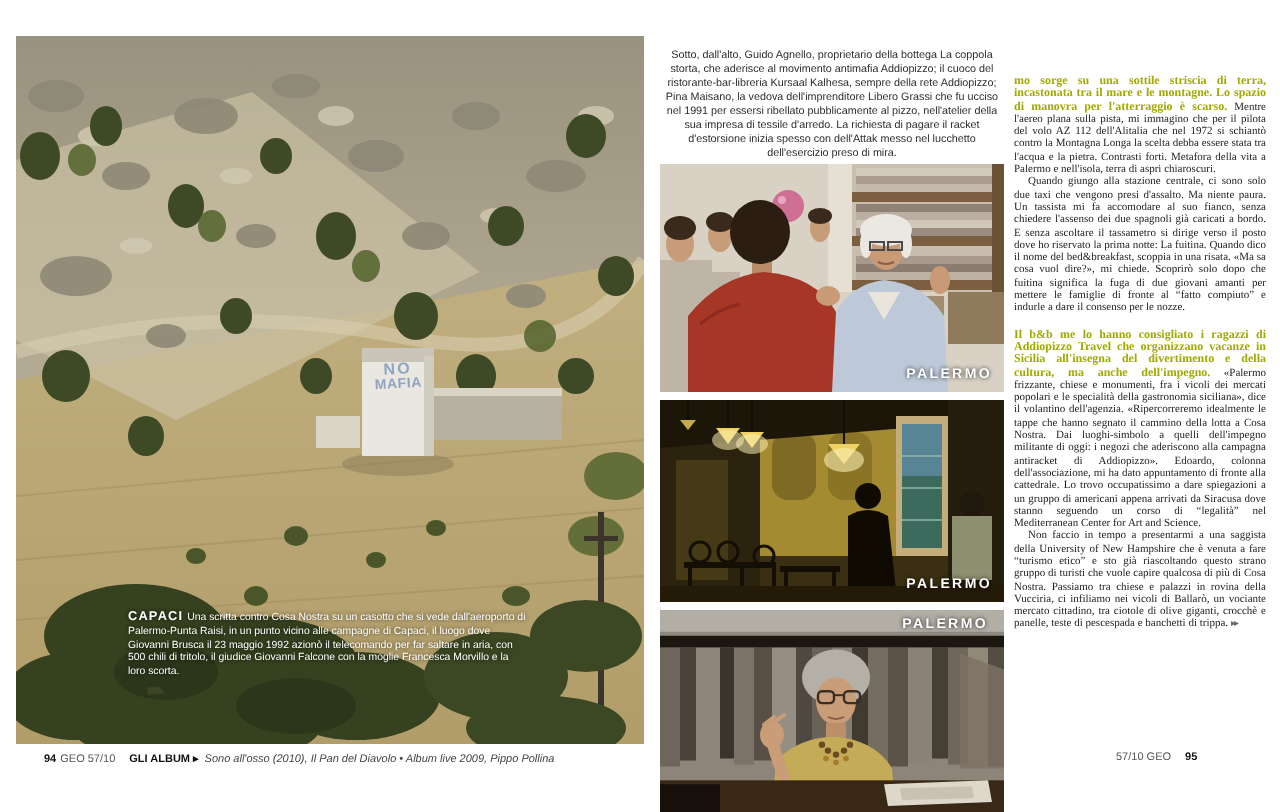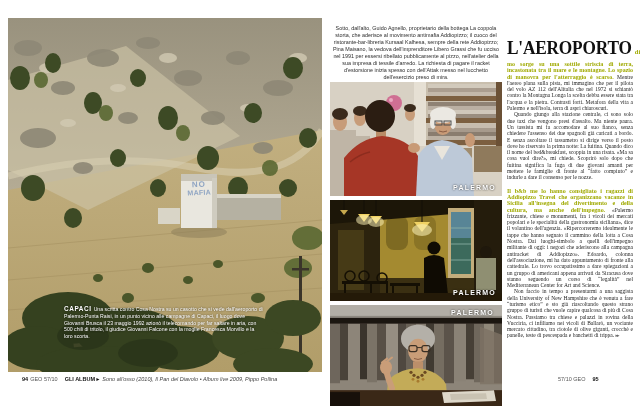--- a/index.html
+++ b/index.html
@@ -370,24 +370,20 @@
 
       <rect x="0" y="86" width="172" height="16" fill="#3a2817"></rect>
       <polygon points="112,88 164,86 166,97 114,99" fill="#ded8ca"></polygon>
       <polygon points="120,90 156,89 157,95 121,96" fill="#c9c2b2"></polygon>
       <rect x="0" y="88" width="30" height="14" fill="#17100a"></rect>
     </svg>
     <span class="palermo tr">PALERMO</span>
   </div>
 
   <div class="right-col">
-    <div class="headline-row">
-      <span class="headline">L'AEROPORTO</span>
-      <span class="headline-suffix">di Paler-</span>
-    </div>
     <p class="body-par">
       <span class="green-strong">mo sorge su una sottile striscia di terra, incastonata tra il mare e le montagne. Lo spazio di manovra per l'atterraggio è scarso.</span><span> Mentre l'aereo plana sulla pista, mi immagino che per il pilota del volo AZ 112 dell'Alitalia che nel 1972 si schiantò contro la Montagna Longa la scelta debba essere stata tra l'acqua e la pietra. Contrasti forti. Metafora della vita a Palermo e nell'isola, terra di aspri chiaroscuri.</span>
     </p>
     <p class="body-par indent">Quando giungo alla stazione centrale, ci sono solo due taxi che vengono presi d'assalto. Ma niente paura. Un tassista mi fa accomodare al suo fianco, senza chiedere l'assenso dei due spagnoli già caricati a bordo. E senza ascoltare il tassametro si dirige verso il posto dove ho riservato la prima notte: La fuitina. Quando dico il nome del bed&amp;breakfast, scoppia in una risata. «Ma sa cosa vuol dire?», mi chiede. Scoprirò solo dopo che fuitina significa la fuga di due giovani amanti per mettere le famiglie di fronte al “fatto compiuto” e indurle a dare il consenso per le nozze.</p>
     <p class="body-par spaced">
       <span class="green-strong">Il b&amp;b me lo hanno consigliato i ragazzi di Addiopizzo Travel che organizzano vacanze in Sicilia all'insegna del divertimento e della cultura, ma anche dell'impegno.</span><span> «Palermo frizzante, chiese e monumenti, fra i vicoli dei mercati popolari e le specialità della gastronomia siciliana», dice il volantino dell'agenzia. «Ripercorreremo idealmente le tappe che hanno segnato il cammino della lotta a Cosa Nostra. Dai luoghi-simbolo a quelli dell'impegno militante di oggi: i negozi che aderiscono alla campagna antiracket di Addiopizzo». Edoardo, colonna dell'associazione, mi ha dato appuntamento di fronte alla cattedrale. Lo trovo occupatissimo a dare spiegazioni a un gruppo di americani appena arrivati da Siracusa dove stanno seguendo un corso di “legalità” nel Mediterranean Center for Art and Science.</span>
     </p>
     <p class="body-par indent">
       <span>Non faccio in tempo a presentarmi a una saggista della University of New Hampshire che è venuta a fare “turismo etico” e sto già riascoltando questo strano gruppo di turisti che vuole capire qualcosa di più di Cosa Nostra. Passiamo tra chiese e palazzi in rovina della Vucciria, ci infiliamo nei vicoli di Ballarò, un vociante mercato cittadino, tra ciotole di olive giganti, crocchè e panelle, teste di pescespada e banchetti di trippa. </span><span class="cont-mark">▸▸</span>
     </p>

